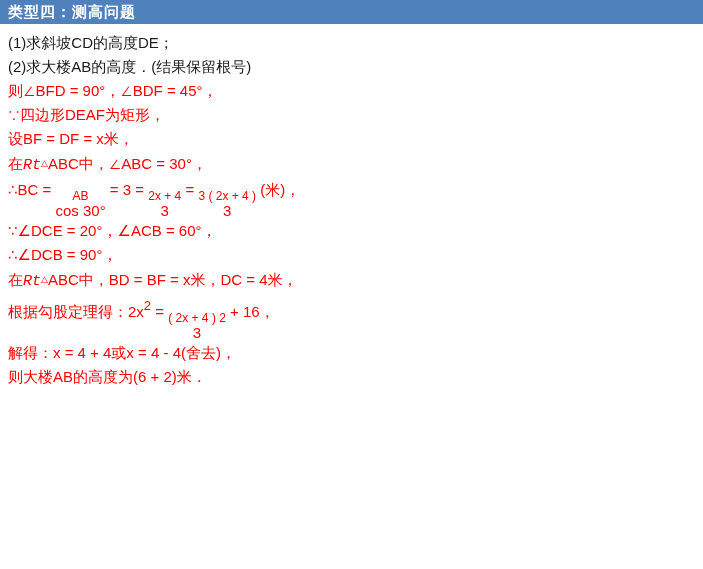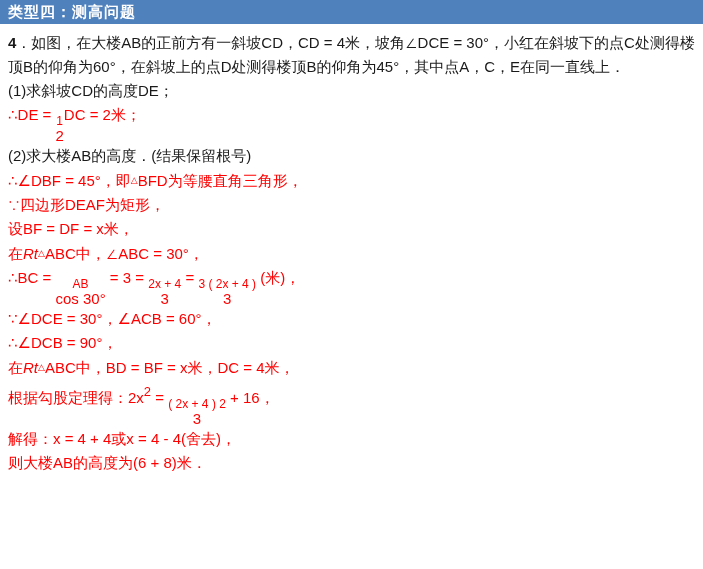--- a/index.html
+++ b/index.html
@@ -6,45 +6,43 @@
   body { width:703px; height:569px; background:#ffffff; overflow:hidden;
          font-family:"Liberation Sans", sans-serif; }
   .page { width:703px; height:569px; background:#ffffff; }
   .header-bar { background:#4F81BD; color:#ffffff; height:24px; line-height:24px;
                 font-size:15px; font-weight:bold; padding-left:8px; letter-spacing:1px; }
   .content { padding:7px 8px 0 8px; font-size:15px; color:#1a1a1a; }
   .line { line-height:24px; min-height:24px; white-space:pre-wrap; }
   .red  { color:#FF0000; }
   .blue { color:#0000FF; }
   .bold { font-weight:bold; }
-  .italic { font-style:italic; }
+  .italic { font-style:italic;font-family:Liberation Mono, monospace; }
   .tri { font-size:9px; vertical-align:3px; }
   .sup { font-size:13px; vertical-align:7px; }
   .stack { display:inline-flex; flex-direction:column; align-items:center;
            vertical-align:-5px; text-align:center; }
   .stack .num { font-size:12px; line-height:13px; white-space:pre; }
   .stack .den { font-size:15px; line-height:16px; white-space:pre; }
 </style>
 </head>
 <body>
 
 <div class="page">
   <div class="header-bar">
     <span>类型四：测高问题</span>
   </div>
   <div class="content">
-      <div class="line"><span class="bold">4</span><span>．如图，在大楼AB的正前方有一斜坡CD，CD = 4米，坡角∠DCE = 30°，小红在斜坡下的点C处测得楼顶B的仰角为60°，在斜坡上的点D处测得楼顶B的仰角为45°，其中点A，C，E在同一直线上．</span></div>
       <div class="line"><span>(1)求斜坡CD的高度DE；</span></div>
-      <div class="line red"><span>∴DE = </span><span class="stack"><span class="num">1</span><span class="den">2</span></span><span>DC = 2米；</span></div>
       <div class="line"><span>(2)求大楼AB的高度．(结果保留根号)</span></div>
-      <div class="line red"><span>∴∠DBF = 45°，即</span><span class="tri">△</span><span>BFD为等腰直角三角形，</span></div>
+      <div class="line red"><span>则∠BFD = 90°，∠BDF = 45°，</span></div>
       <div class="line red"><span>∵四边形DEAF为矩形，</span></div>
       <div class="line red"><span>设BF = DF = x米，</span></div>
       <div class="line red"><span>在</span><span class="italic">Rt</span><span class="tri">△</span><span>ABC中，∠ABC = 30°，</span></div>
       <div class="line red"><span>∴BC = </span><span class="stack"><span class="num">AB</span><span class="den">cos 30°</span></span><span> = 3 = </span><span class="stack"><span class="num">2x + 4</span><span class="den">3</span></span><span> = </span><span class="stack"><span class="num">3 ( 2x + 4 )</span><span class="den">3</span></span><span> (米)，</span></div>
-      <div class="line red"><span>∵∠DCE = 30°，∠ACB = 60°，</span></div>
+      <div class="line red"><span>∵∠DCE = 20°，∠ACB = 60°，</span></div>
       <div class="line red"><span>∴∠DCB = 90°，</span></div>
       <div class="line red"><span>在</span><span class="italic">Rt</span><span class="tri">△</span><span>ABC中，BD = BF = x米，DC = 4米，</span></div>
       <div class="line red"><span>根据勾股定理得：2x</span><span class="sup">2</span><span> = </span><span class="stack"><span class="num">( 2x + 4 ) 2</span><span class="den">3</span></span><span> + 16，</span></div>
       <div class="line red"><span>解得：x = 4 + 4或x = 4 - 4(舍去)，</span></div>
-      <div class="line red"><span>则大楼AB的高度为(6 + 8)米．</span></div>
+      <div class="line red"><span>则大楼AB的高度为(6 + 2)米．</span></div>
     </div>
 </div>
 
 </body></html>

